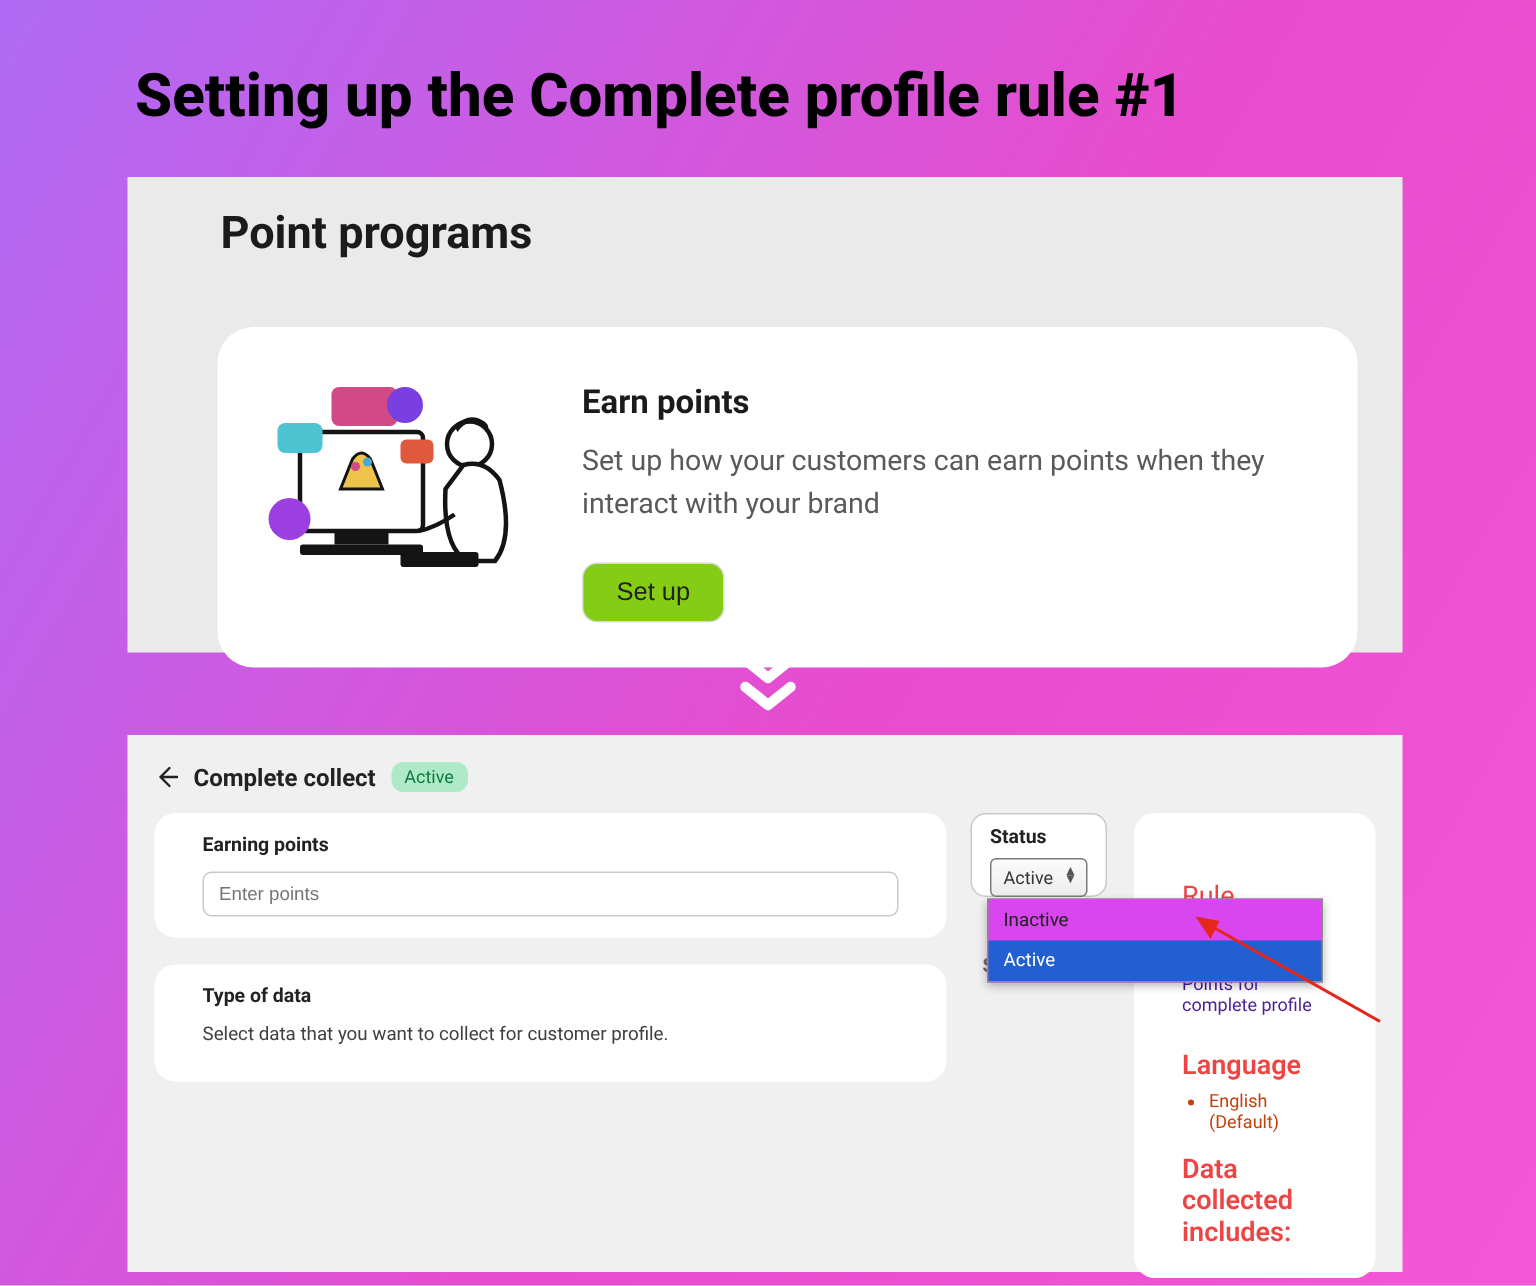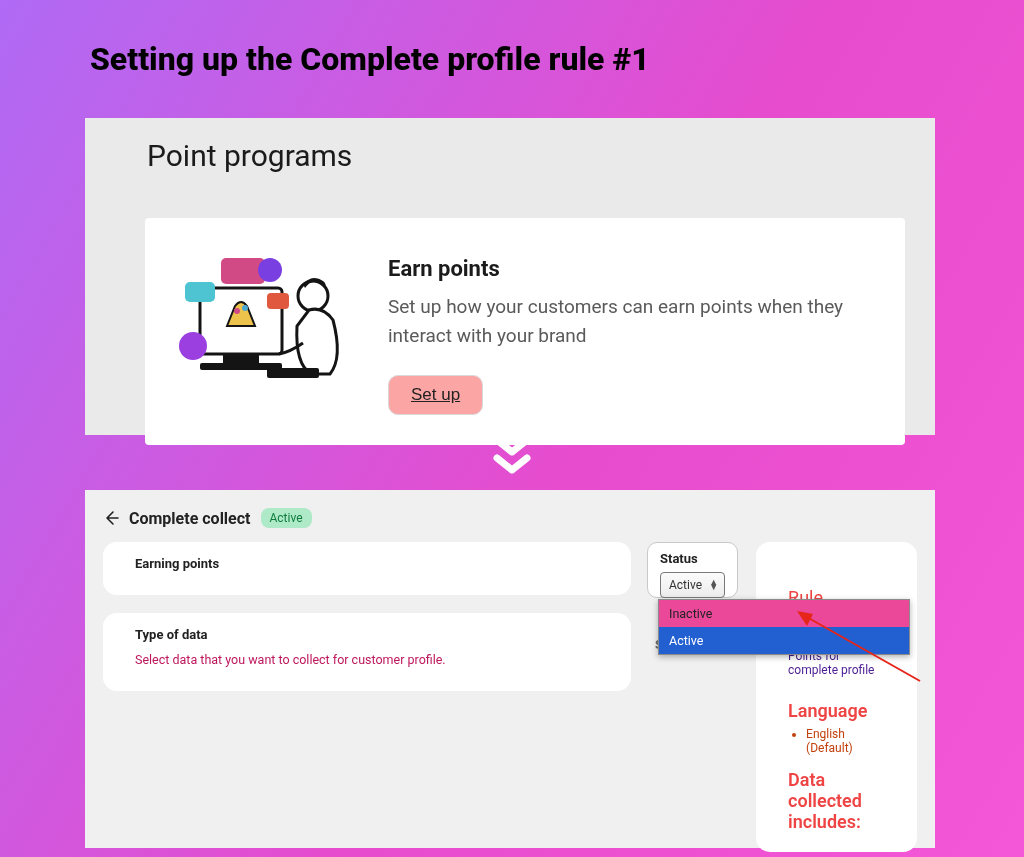--- a/index.html
+++ b/index.html
@@ -8,44 +8,44 @@
     width: 1024px;
     height: 857px;
     background: linear-gradient(120deg, #b06af5 0%, #e74cce 55%, #f457d7 100%);
     position: relative;
     overflow: hidden;
   }
   .page-title {
     position: absolute;
     top: 40px;
     left: 90px;
-    font-size: 32px;
+    font-size: 40px;
     font-weight: 800;
     color: #000;
   }
 
   
   .panel-top {
     position: absolute;
     top: 118px;
     left: 85px;
     width: 850px;
     height: 317px;
     background: #eaeaea;
   }
   .panel-top h1 {
     font-size: 30px;
-    font-weight: 400;
+    font-weight: 700;
     color: #1c1b1b;
     padding: 20px 0 0 62px;
   }
   .card-earn {
     margin: 45px 30px 0 60px;
     background: #fff;
-    border-radius: 4px;
+    border-radius: 24px;
     padding: 30px 30px 30px 30px;
     display: flex;
     align-items: flex-start;
     gap: 28px;
   }
   .illus {
     width: 185px;
     height: 160px;
     flex-shrink: 0;
     position: relative;
@@ -62,25 +62,24 @@
     font-size: 19px;
     line-height: 1.5;
     color: #5a5a5a;
     margin-bottom: 25px;
   }
   .setup-btn {
     display: inline-block;
     padding: 9px 22px;
     border-radius: 10px;
     border: 1px solid #d9d9d9;
-    background: #fca5a5;
+    background: #84cc16;
     font-size: 17px;
     color: #222;
     cursor: pointer;
-    text-decoration: underline;
   }
 
   .double-chevron {
     position: absolute;
     top: 436px;
     left: 50%;
     transform: translateX(-50%);
     color: #fff;
   }
 
@@ -125,21 +124,21 @@
     border-radius: 14px;
     padding: 14px 32px;
   }
   .card h4 {
     font-size: 13px;
     font-weight: 700;
     margin-bottom: 10px;
   }
   .card p.sub {
     font-size: 12.5px;
-    color: #be185d;
+    color: #404040;
     margin-bottom: 10px;
   }
   .points-input {
     width: 100%;
     padding: 7px 10px;
     border: 1px solid #c9c9c9;
     border-radius: 6px;
     font-size: 12.5px;
     color: #777;
     background: #fff;
@@ -165,22 +164,22 @@
   }
   .select-box .updown {
     position: absolute;
     right: 6px; top: 50%; transform: translateY(-50%);
     font-size: 9px; color: #555; line-height: 0.6;
   }
   .dropdown {
     position: absolute;
     top: 56px;
     left: 10px;
-    width: 252px;
-    background: #ec4899;
+    width: 224px;
+    background: #d946ef;
     border: 1px solid #8a8a8a;
     box-shadow: 0 2px 6px rgba(0,0,0,0.3);
     z-index: 5;
   }
   .dropdown .opt {
     padding: 6px 10px;
     font-size: 12.5px;
     cursor: pointer;
   }
   .dropdown .opt.sel {
@@ -268,20 +267,21 @@
       <path d="M10 2 L4 8 L10 14 M4 8 L15 8" stroke="#222" stroke-width="1.6" fill="none" stroke-linecap="round" stroke-linejoin="round"></path>
     </svg>
     <h3>Complete collect</h3>
     <span class="badge-active">Active</span>
   </div>
 
   <div class="lower-grid">
     <div class="left-col">
       <div class="card">
         <h4>Earning points</h4>
+        <input class="points-input" type="text" placeholder="Enter points" style="">
       </div>
 
       <div class="card">
         <h4>Type of data</h4>
         <p class="sub">Select data that you want to collect for customer profile.</p>
       </div>
     </div>
 
     <div class="right-col">
       <div class="card status-card">

